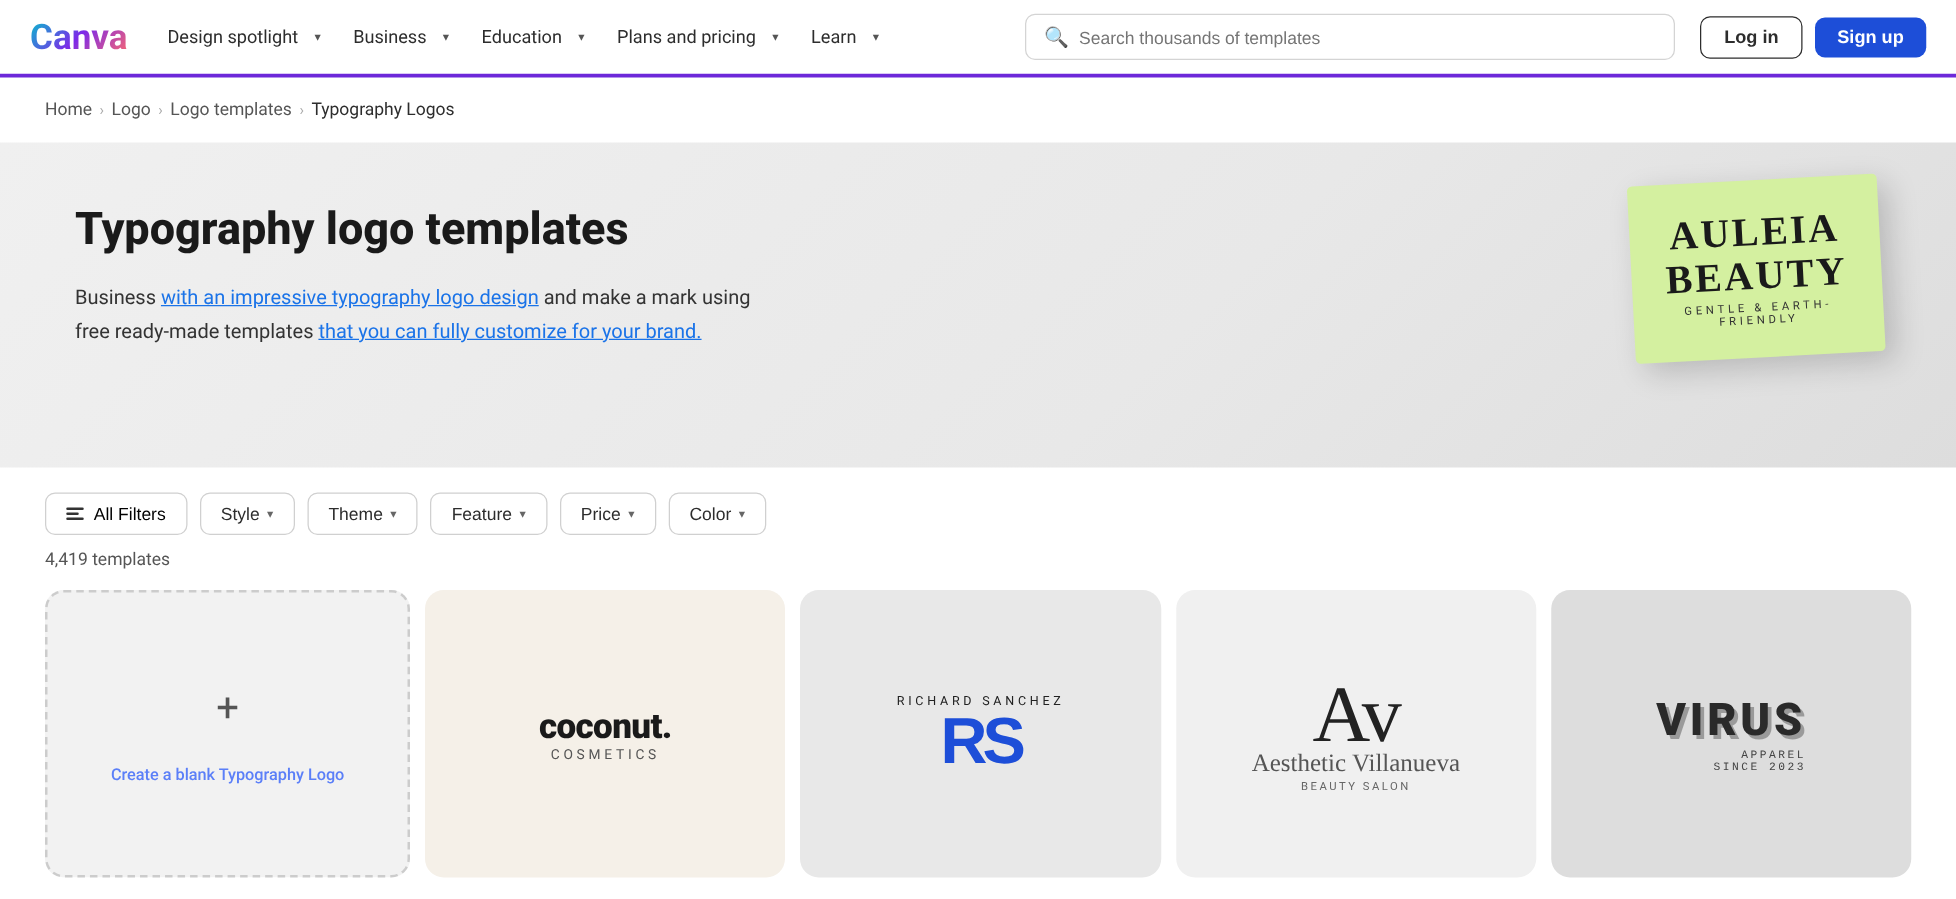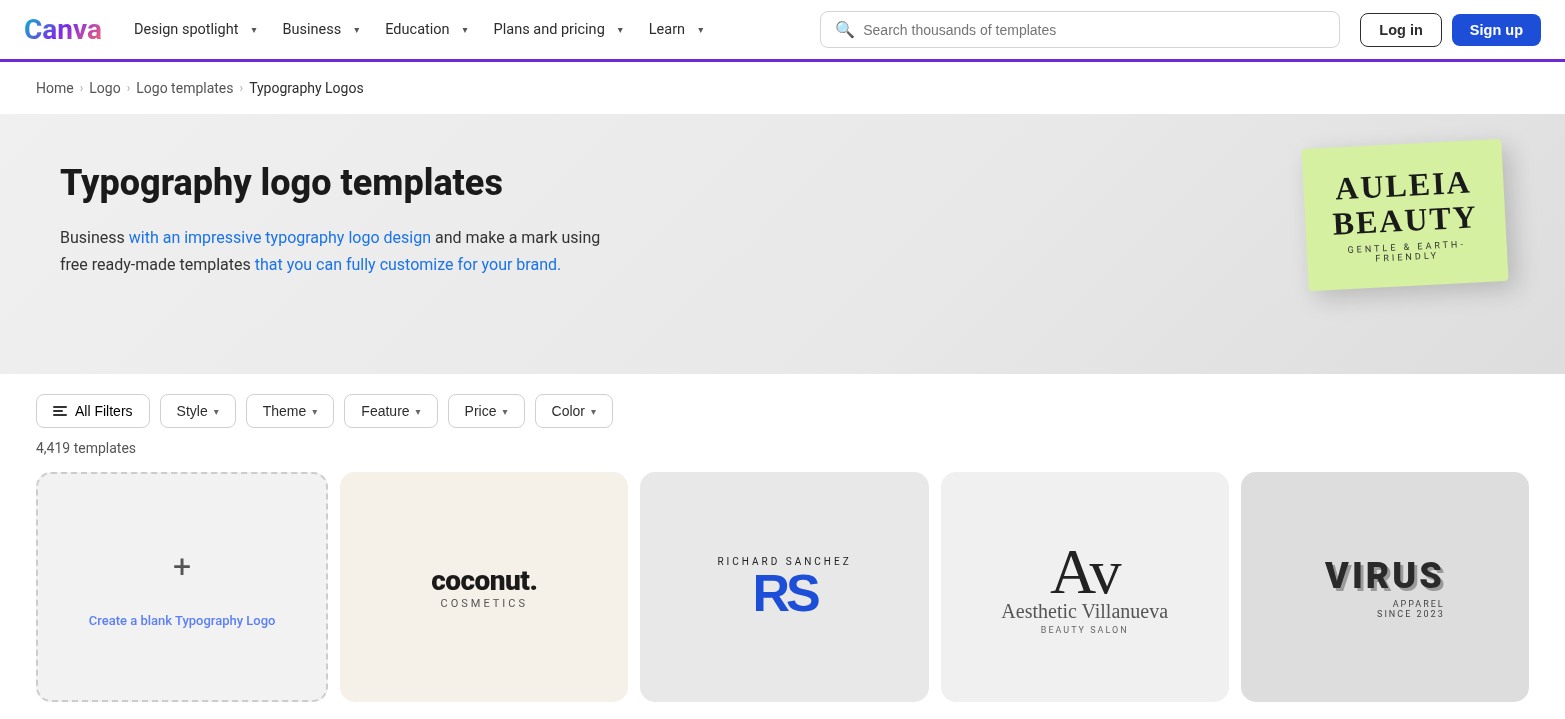--- a/index.html
+++ b/index.html
@@ -134,21 +134,21 @@
       font-weight: 800;
       color: #1a1a1a;
       margin-bottom: 20px;
       line-height: 1.2;
     }
     .hero-desc {
       font-size: 16px;
       line-height: 1.65;
       max-width: 560px;
     }
-    .hero-desc .c-blue { color: #1a73e8; }
+    .hero-desc .c-blue { color: #1a73e8; text-decoration: underline; }
     .hero-image {
       position: absolute;
       right: 60px;
       top: 30px;
       width: 200px;
     }
     .hero-card {
       background: #d4f0a0;
       border-radius: 4px;
       padding: 24px 20px;
@@ -359,20 +359,21 @@
       letter-spacing: 3px;
       text-transform: uppercase;
       text-shadow: 3px 3px 0 rgba(0,0,0,0.3);
     }
     .virus-sub {
       font-size: 9px;
       letter-spacing: 2px;
       text-transform: uppercase;
       color: #444;
       margin-top: 2px;
+      font-family: Liberation Mono, monospace;
     }
   </style>
 </head>
 <body>
 
 <nav class="navbar">
   <div class="navbar-logo">
     <span class="logo-text">Canva</span>
   </div>
   <div class="nav-links">

